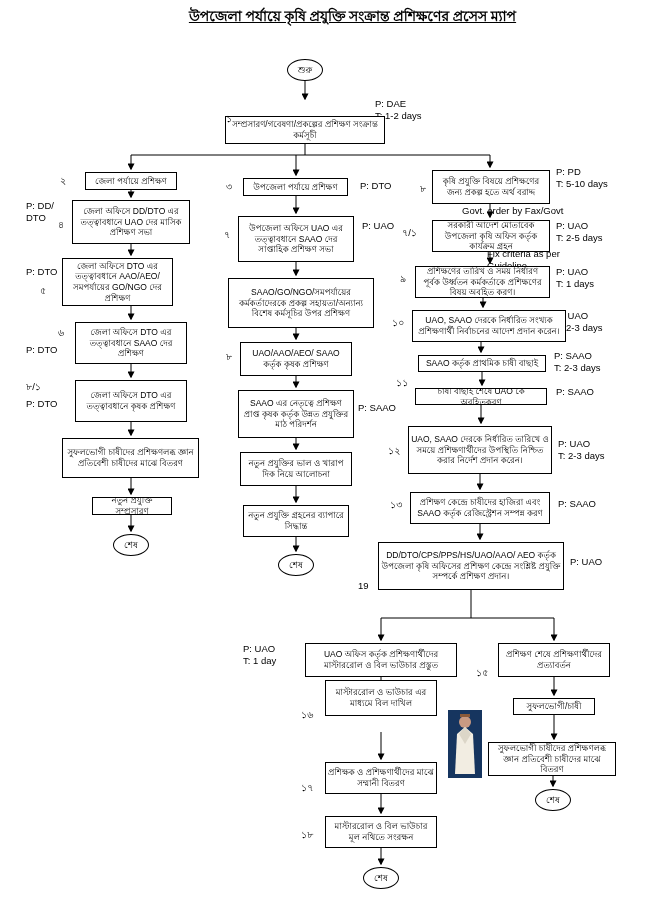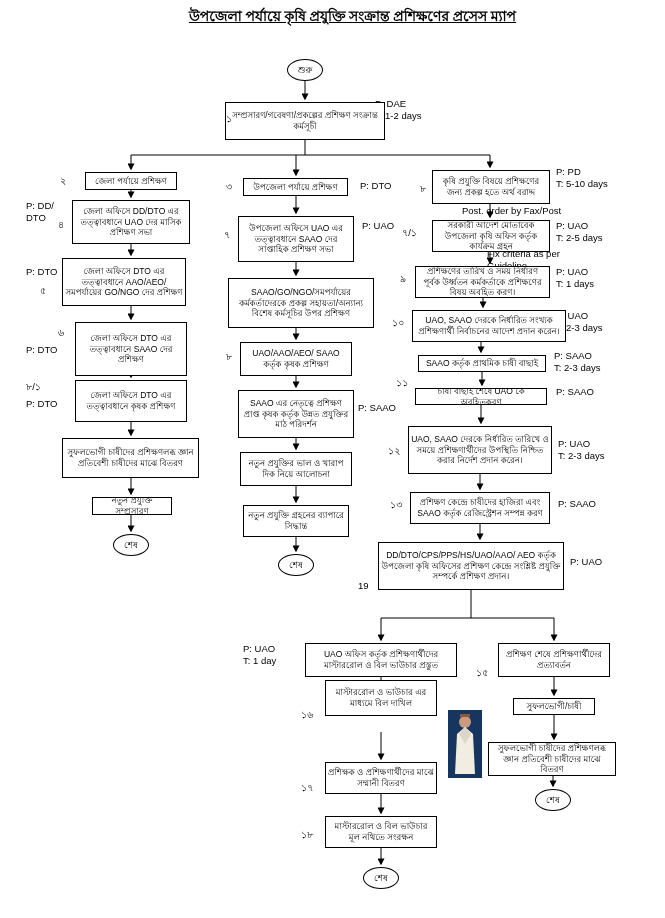--- a/index.html
+++ b/index.html
@@ -83,36 +83,36 @@
 <div class="oval" style="left:278px;top:554px;width:36px;height:22px">
     <span>শেষ</span>
   </div>
 <div class="oval" style="left:363px;top:867px;width:36px;height:22px">
     <span>শেষ</span>
   </div>
 <div class="oval" style="left:535px;top:789px;width:36px;height:22px">
     <span>শেষ</span>
   </div>
 
-<div class="box" style="left:225px;top:102px;width:160px;height:38px">
+<div class="box" style="left:225px;top:116px;width:160px;height:28px">
     <span>সম্প্রসারণ/গবেষণা/প্রকল্পের প্রশিক্ষণ সংক্রান্ত কর্মসূচী</span>
   </div>
 <div class="box" style="left:85px;top:172px;width:92px;height:18px">
     <span>জেলা পর্যায়ে প্রশিক্ষণ</span>
   </div>
 <div class="box" style="left:243px;top:178px;width:105px;height:18px">
     <span>উপজেলা পর্যায়ে প্রশিক্ষণ</span>
   </div>
 <div class="box" style="left:72px;top:200px;width:118px;height:44px">
     <span>জেলা অফিসে DD/DTO এর তত্ত্বাবধানে UAO দের মাসিক প্রশিক্ষণ সভা</span>
   </div>
-<div class="box" style="left:62px;top:258px;width:124px;height:48px">
+<div class="box" style="left:62px;top:258px;width:111px;height:48px">
     <span>জেলা অফিসে DTO এর তত্ত্বাবধানে AAO/AEO/সমপর্যায়ের GO/NGO দের প্রশিক্ষণ</span>
   </div>
-<div class="box" style="left:75px;top:322px;width:112px;height:54px">
+<div class="box" style="left:75px;top:322px;width:112px;height:42px">
     <span>জেলা অফিসে DTO এর তত্ত্বাবধানে SAAO দের প্রশিক্ষণ</span>
   </div>
 <div class="box" style="left:75px;top:380px;width:112px;height:42px">
     <span>জেলা অফিসে DTO এর তত্ত্বাবধানে কৃষক প্রশিক্ষণ</span>
   </div>
 <div class="box" style="left:62px;top:438px;width:137px;height:40px">
     <span>সুফলভোগী চাষীদের প্রশিক্ষণলব্ধ জ্ঞান প্রতিবেশী চাষীদের মাঝে বিতরণ</span>
   </div>
 <div class="box" style="left:92px;top:497px;width:80px;height:18px">
     <span>নতুন প্রযুক্তি সম্প্রসারণ</span>
@@ -207,21 +207,21 @@
 <div class="num" style="left:476px;top:666px">১৫</div>
 <div class="num" style="left:301px;top:708px">১৬</div>
 <div class="num" style="left:301px;top:781px">১৭</div>
 <div class="num" style="left:301px;top:828px">১৮</div>
 
 <div class="ann" style="left:375px;top:98px">P: DAE
 T: 1-2 days</div>
 <div class="ann" style="left:360px;top:180px">P: DTO</div>
 <div class="ann" style="left:556px;top:166px">P: PD
 T: 5-10 days</div>
-<div class="ann" style="left:462px;top:205px">Post. order by Fax/Post</div>
+<div class="ann" style="left:462px;top:205px">Govt. order by Fax/Govt</div>
 <div class="ann" style="left:26px;top:200px">P: DD/
 DTO</div>
 <div class="ann" style="left:362px;top:220px">P: UAO</div>
 <div class="ann" style="left:556px;top:220px">P: UAO
 T: 2-5 days</div>
 <div class="ann" style="left:487px;top:248px">Fix criteria as per
 Guideline</div>
 <div class="ann" style="left:26px;top:266px">P: DTO</div>
 <div class="ann" style="left:556px;top:266px">P: UAO
 T: 1 days</div>

